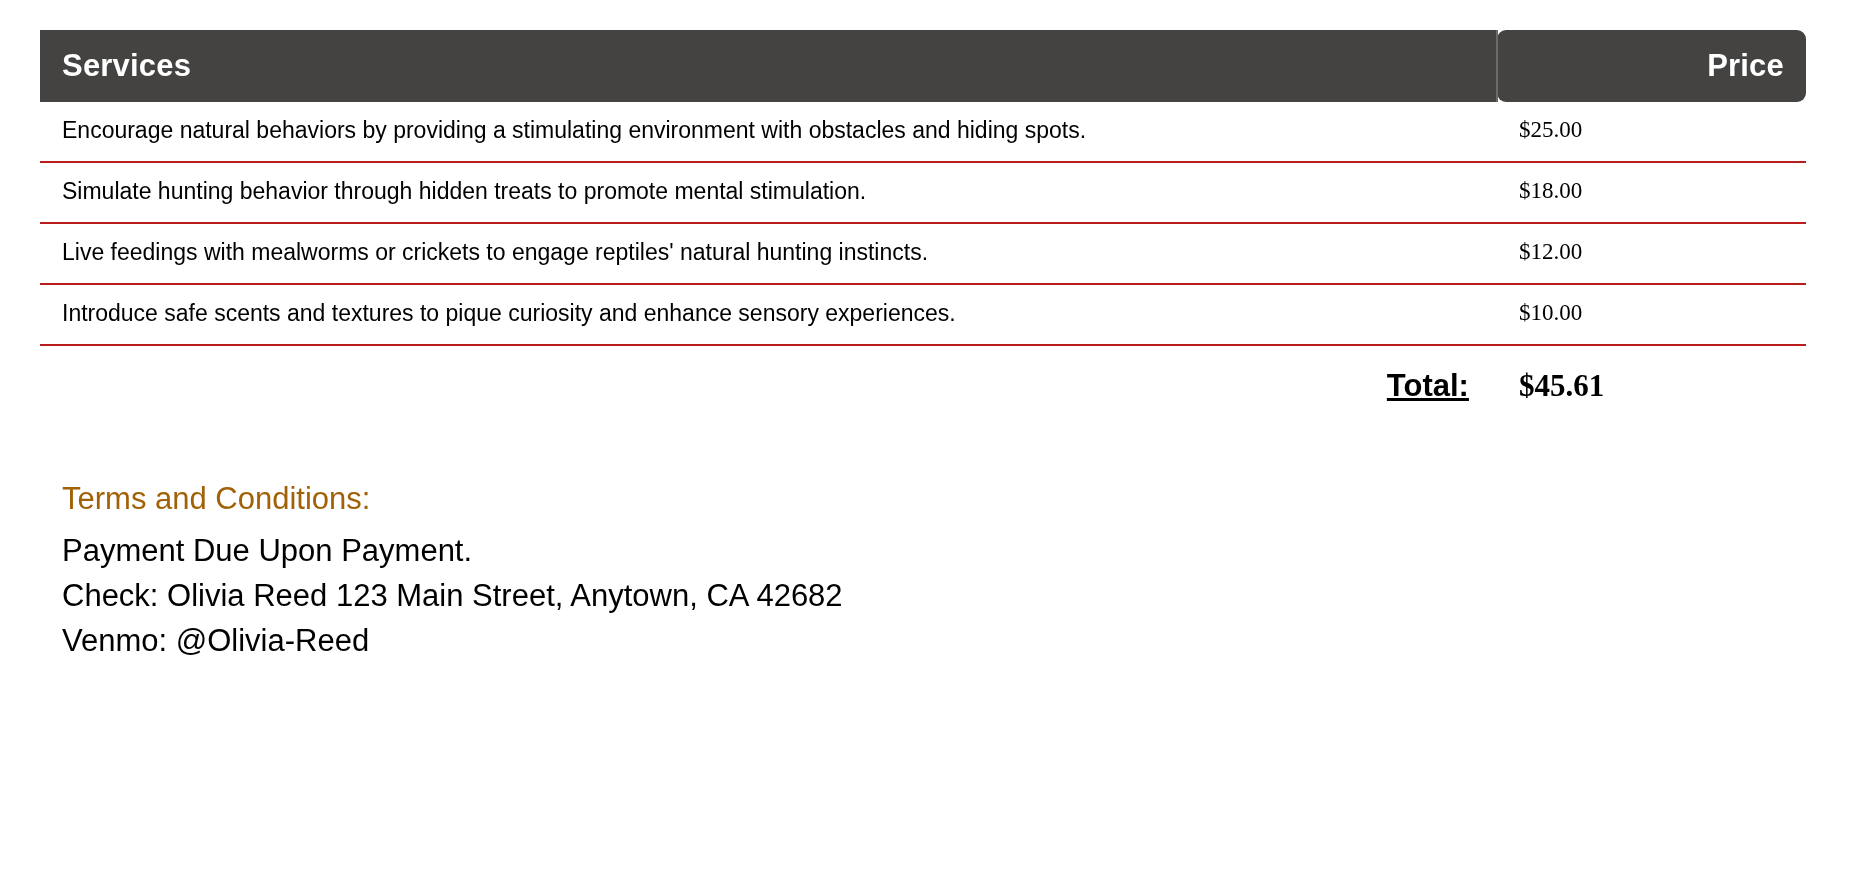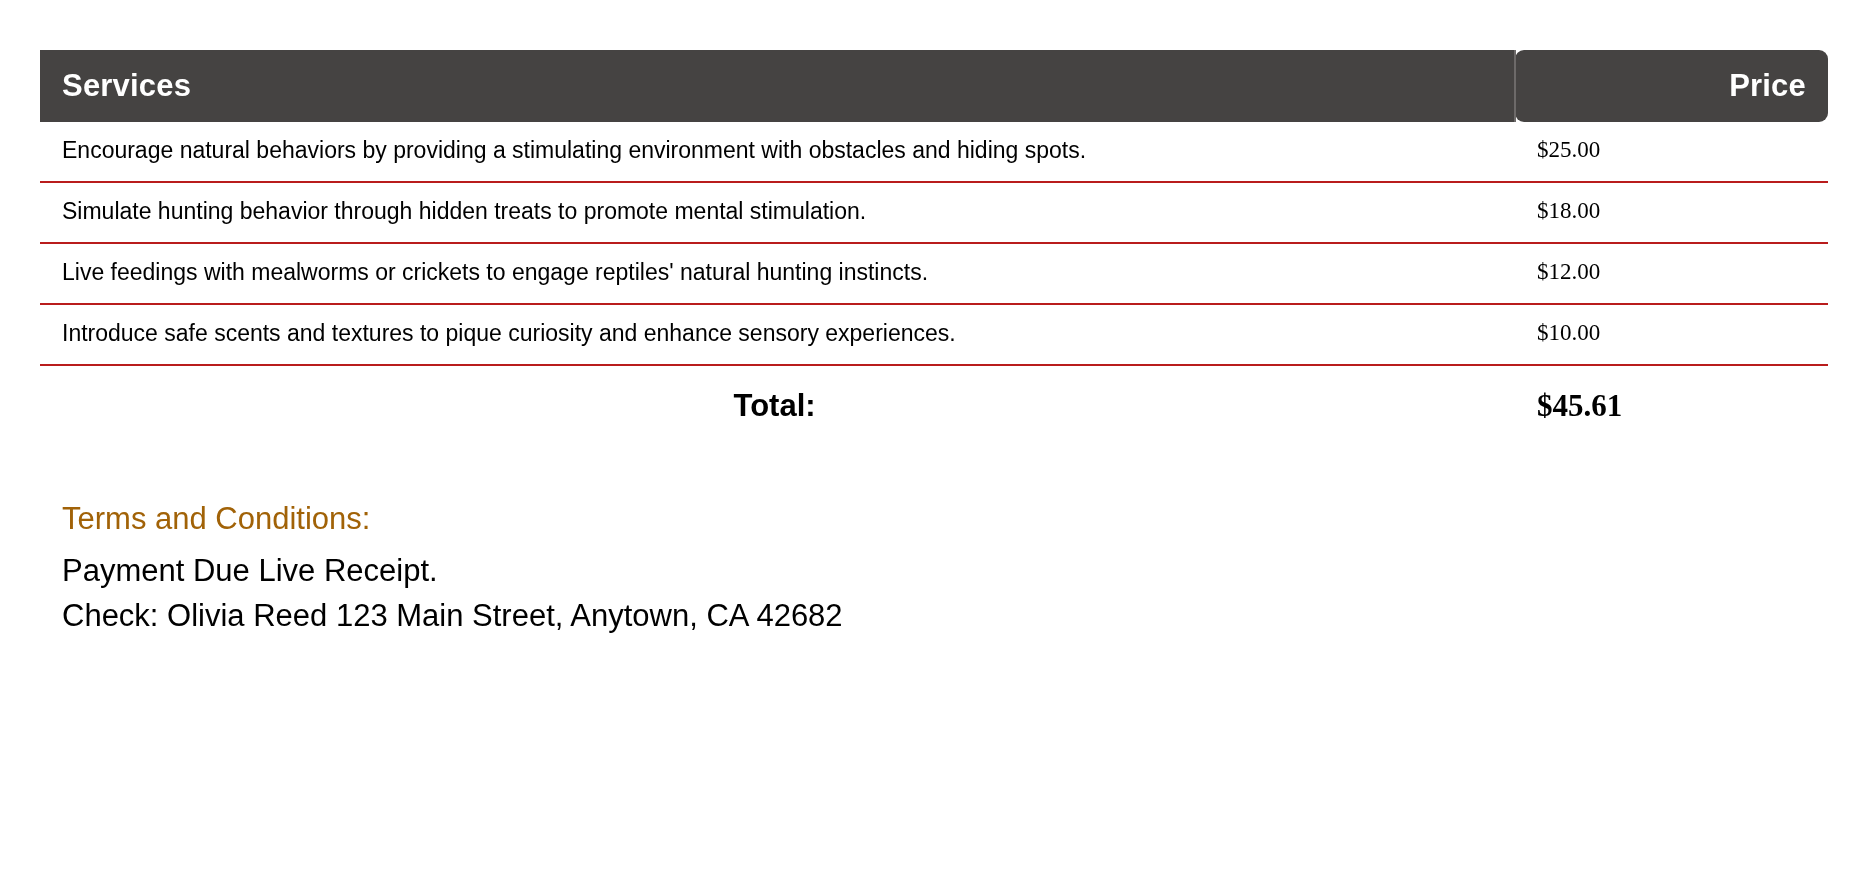--- a/index.html
+++ b/index.html
@@ -9,23 +9,22 @@
   }
   body {
     width: 1868px;
     height: 870px;
     font-family: "Liberation Sans", sans-serif;
     color: #000000;
     overflow: hidden;
   }
   .invoice-wrap {
     box-sizing: border-box;
-    padding: 30px 40px 0 40px;
+    padding: 30px 62px 0 40px;
     width: 1868px;
-    margin-top: 20px;
   }
   table.services-table {
     width: 100%;
     border-collapse: collapse;
     table-layout: fixed;
   }
   table.services-table col.c-desc { width: 82.5%; }
   table.services-table col.c-price { width: 17.5%; }
 
   thead th {
@@ -59,22 +58,23 @@
     vertical-align: bottom;
     font-family: Liberation Serif, serif;
   }
   tbody tr.total-row td {
     border-bottom: none;
     font-weight: bold;
     font-size: 31px;
     padding-top: 20px;
   }
   tbody tr.total-row td.total-label {
-    text-align: center;
+    text-align: right;
     padding-right: 28px;
+    text-decoration: underline;
   }
   .terms {
     margin-top: 60px;
     padding-left: 22px;
   }
   .terms-title {
     color: #a16207;
     font-size: 31px;
     margin-bottom: 12px;
   }
@@ -119,17 +119,18 @@
       </tr>
       <tr class="total-row">
         <td class="total-label">Total:</td>
         <td class="price">$45.61</td>
       </tr>
     </tbody>
   </table>
 
   <div class="terms">
     <div class="terms-title">Terms and Conditions:</div>
-    <div class="terms-line">Payment Due Live Receipt.</div>
+    <div class="terms-line">Payment Due Upon Payment.</div>
     <div class="terms-line">Check: Olivia Reed 123 Main Street, Anytown, CA 42682</div>
+    <div class="terms-line">Venmo: @Olivia-Reed</div>
   </div>
 
 </div>
 
 </body></html>

